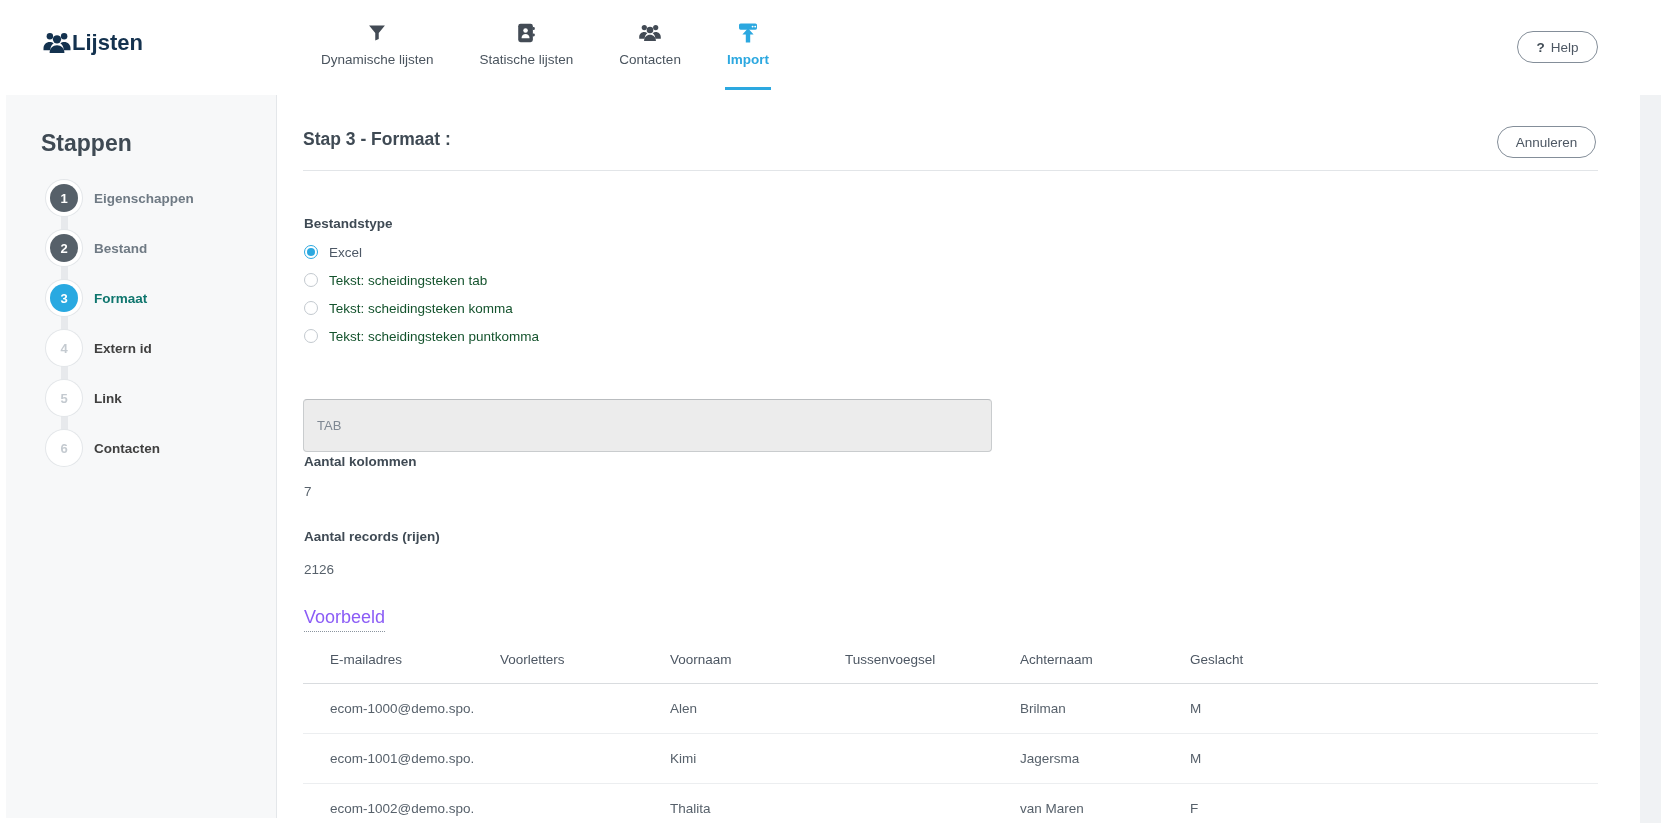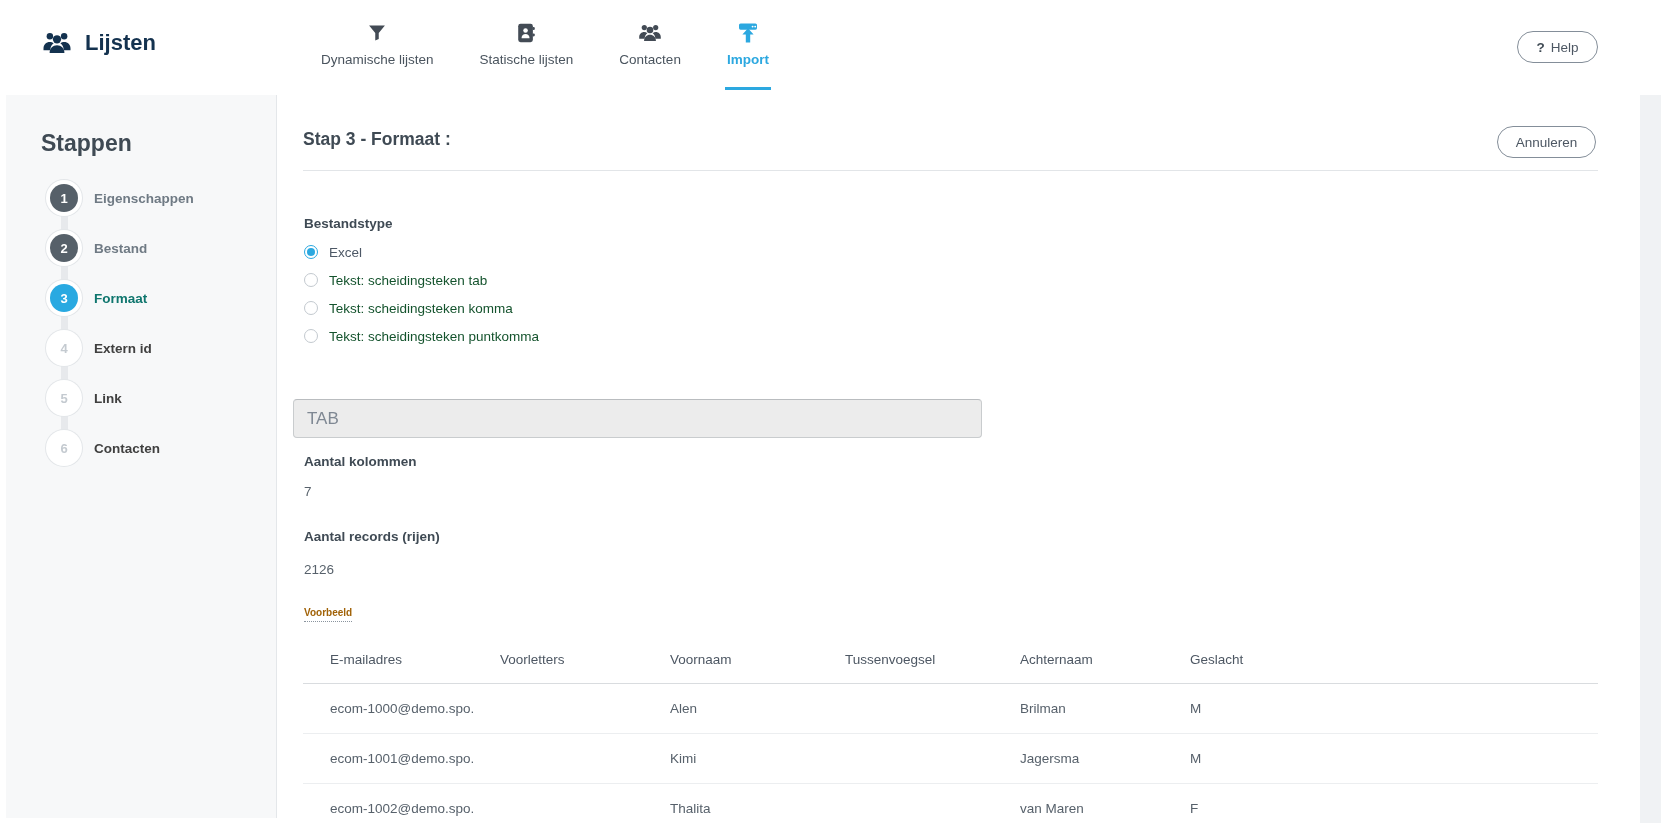--- a/index.html
+++ b/index.html
@@ -2,21 +2,21 @@
 <html><head>
 <meta charset="utf-8">
 <style>
   * { margin:0; padding:0; box-sizing:border-box; }
   html,body { background:#fff; }
   body { font-family:"Liberation Sans","DejaVu Sans",sans-serif; }
   .screen { position:relative; width:1661px; height:823px; background:#ffffff; overflow:hidden; }
 
   
   .header { position:absolute; left:0; top:0; width:1661px; height:95px; background:#ffffff; }
-  .brand { position:absolute; left:42px; top:28px; display:flex; align-items:center; gap:13px; }
+  .brand { position:absolute; left:42px; top:28px; display:flex; align-items:center; }
   .brand svg { display:block; }
   .page-title { font-size:22px; font-weight:bold; color:#14324f; }
 
   .tabs { position:absolute; left:298px; top:0; height:95px; display:flex; align-items:stretch; }
   .tab { position:relative; display:flex; flex-direction:column; align-items:center; justify-content:flex-start;
          padding:20px 23px 0 23px; cursor:pointer; }
   .tab .ticon { height:26px; display:flex; align-items:center; justify-content:center; margin-bottom:6px; }
   .tab .tlabel { font-size:13.5px; color:#4a545e; white-space:nowrap; }
   .tab.active .tlabel { color:#2ca8e0; font-weight:bold; }
   .tab.active::after { content:""; position:absolute; bottom:5px; left:50%; transform:translateX(-50%);
@@ -65,26 +65,26 @@
 
   .radio-group { position:absolute; left:27px; top:143px; }
   .radio-row { height:28px; display:flex; align-items:center; gap:11px; cursor:pointer; }
   .rb { width:14px; height:14px; border-radius:50%; border:1px solid #c3c9cf; background:#fff;
         display:flex; align-items:center; justify-content:center; flex:0 0 auto; }
   .radio-row.selected .rb { border-color:#2ba8e0; }
   .radio-row.selected .rb::after { content:""; width:8px; height:8px; border-radius:50%; background:#2ba8e0; }
   .radio-row .rlabel { font-size:13.5px; color:#14532d; }
   .radio-row.selected .rlabel { color:#4d5866; }
 
-  .sep-input { position:absolute; left:16px; top:304px; width:689px; height:39px;
+  .sep-input { position:absolute; left:26px; top:304px; width:689px; height:53px;
                background:#ececec; border:1px solid #c9ccce; border-top-color:#b9bcbf; border-radius:4px;
                display:flex; align-items:center; padding-left:13px;
-               font-size:17px; color:#7f8893; }
-
-  .preview-link { position:absolute; left:27px; top:512px; font-size:10px; font-weight:bold; color:#a16207;
+               font-size:13px; color:#7f8893; }
+
+  .preview-link { position:absolute; left:27px; top:512px; font-size:18px; font-weight:normal; color:#8b5cf6;
                   border-bottom:1px dotted #8a949e; padding-bottom:3px; }
 
   .preview-table { position:absolute; left:26px; top:542px; width:1295px;
                    border-collapse:collapse; table-layout:fixed; }
   .preview-table th { height:46px; text-align:left; vertical-align:middle; padding-left:27px;
                       font-size:13.5px; font-weight:normal; color:#4d5763;
                       border-bottom:1px solid #d9dcdf; white-space:nowrap; overflow:hidden; }
   .preview-table td { height:50px; text-align:left; vertical-align:middle; padding-left:27px;
                       font-size:13.5px; color:#57616b;
                       border-bottom:1px solid #eceef0; white-space:nowrap; overflow:hidden; }

